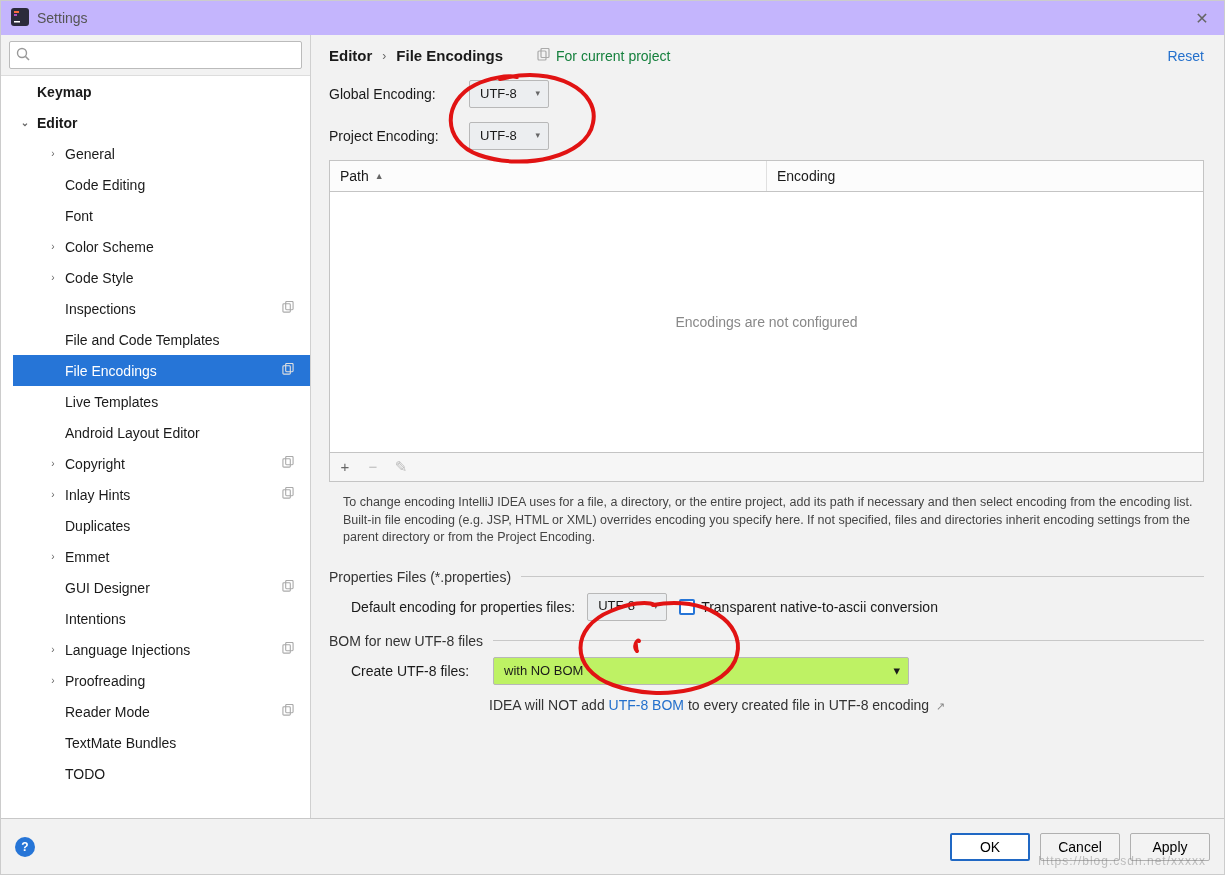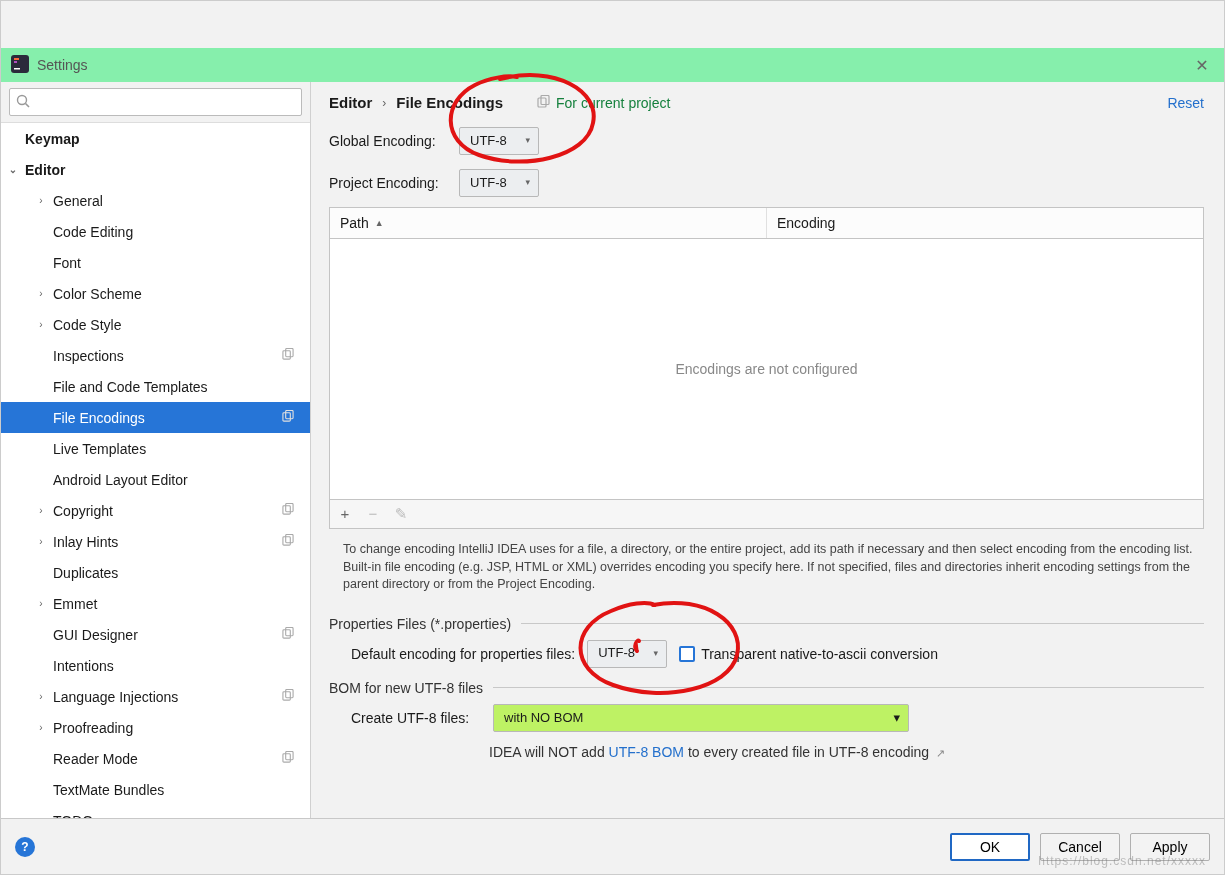--- a/index.html
+++ b/index.html
@@ -1,45 +1,45 @@
 <!DOCTYPE html>
 <html><head>
 <meta charset="utf-8">
 <style>
   * { box-sizing: border-box; }
   html, body { margin:0; padding:0; font-family: "Segoe UI", Arial, sans-serif; font-size:14px; color:#1a1a1a; background:#f2f2f2; }
   body { width:1225px; height:875px; overflow:hidden; position:relative; }
   .window { width:1225px; height:875px; display:flex; flex-direction:column; background:#f2f2f2; border:1px solid #ccc; position:relative; }
-  .titlebar { display:flex; align-items:center; justify-content:space-between; height:34px; padding:0 10px; background:#86efac;margin-top:47px; }
+  .titlebar { display:flex; align-items:center; justify-content:space-between; height:34px; padding:0 10px; background:#c4b5fd; }
   .titlebar-left { display:flex; align-items:center; gap:8px; }
   .titlebar-title { color:#555; font-size:14px; }
   .close-x { color:#666; font-size:16px; width:24px; text-align:center; cursor:pointer; }
   .body { display:flex; flex:1; min-height:0; }
   .sidebar { width:310px; border-right:1px solid #d0d0d0; display:flex; flex-direction:column; background:#fff; }
   .search-wrap { padding:6px 8px; background:#f2f2f2; border-bottom:1px solid #ddd; }
   .search-box { display:flex; align-items:center; background:#fff; border:1px solid #bbb; border-radius:2px; padding:4px 6px; }
   .search-box input { border:none; outline:none; flex:1; font-size:14px; }
   .search-icon { color:#888; margin-right:4px; }
-  .tree { overflow-y:auto; flex:1; font-size:14px; }
+  .tree { overflow-y:auto; flex:1; font-size:14px;padding-left:12px; }
   .tree-row { display:flex; align-items:center; height:31px; padding-left:24px; position:relative; cursor:pointer; white-space:nowrap; }
   .tree-row.depth-1 { padding-left:24px; }
   .tree-row.depth-2 { padding-left:52px; }
   .tree-row.bold { font-weight:600; }
   .tree-row.selected { background:#2675d7; color:#fff; }
   .tree-row .chev { position:absolute; left:6px; width:12px; text-align:center; color:#666; font-size:10px; }
   .tree-row.depth-2 .chev { left:34px; }
   .tree-row .copy-icon { position:absolute; right:16px; color:#aaa; font-size:12px; }
   .tree-row.selected .copy-icon { color:#e0e0e0; }
   .main { flex:1; display:flex; flex-direction:column; padding:12px 20px 10px 18px; overflow:hidden; }
   .breadcrumb { display:flex; align-items:center; gap:10px; margin-bottom:12px; }
   .bc-item { font-weight:600; font-size:15px; }
   .bc-sep { color:#666; font-size:12px; }
   .bc-context { display:flex; align-items:center; gap:6px; color:#15803d; margin-left:24px; font-size:14px; }
   .bc-reset { margin-left:auto; color:#2470cc; cursor:pointer; font-size:14px; }
-  .form-row { display:flex; align-items:center; margin:4px 0 10px 0; }
+  .form-row { display:flex; align-items:center; gap:10px; margin:4px 0 10px 0; }
   .form-row label { font-size:14px; }
   .combo { display:inline-flex; align-items:center; justify-content:space-between; min-width:80px; height:28px; padding:0 8px 2px 10px; background:#eceef0; border:1px solid #b8b8b8; border-radius:2px; font-size:13px; cursor:pointer; }
   .combo .chev-down { color:#666; font-size:9px; margin-left:8px; }
   .table { border:1px solid #c4c4c4; background:#fff; height:322px; display:flex; flex-direction:column; }
   .table-header { display:flex; border-bottom:1px solid #c4c4c4; background:#fcfcfc; }
   .th { flex:1; padding:7px 10px; font-size:14px; border-right:1px solid #e0e0e0; display:flex; align-items:center; gap:6px; }
   .th:last-child { border-right:none; }
   .th .sort { font-size:9px; color:#666; }
   .table-body { flex:1; display:flex; align-items:center; justify-content:center; color:#888; font-size:14px; background:#fff; }
   .table-footer { display:flex; border-top:1px solid #c4c4c4; padding:5px 8px; gap:14px; background:#f6f6f6; color:#777; }

